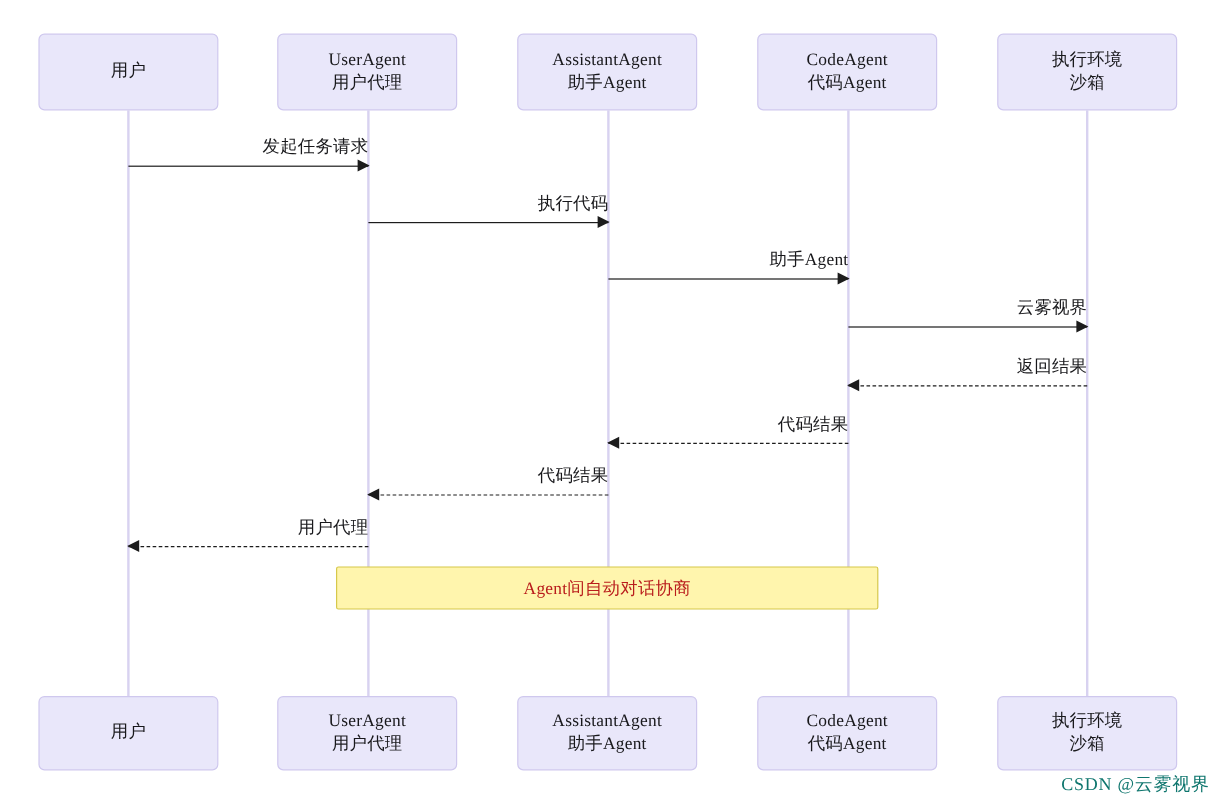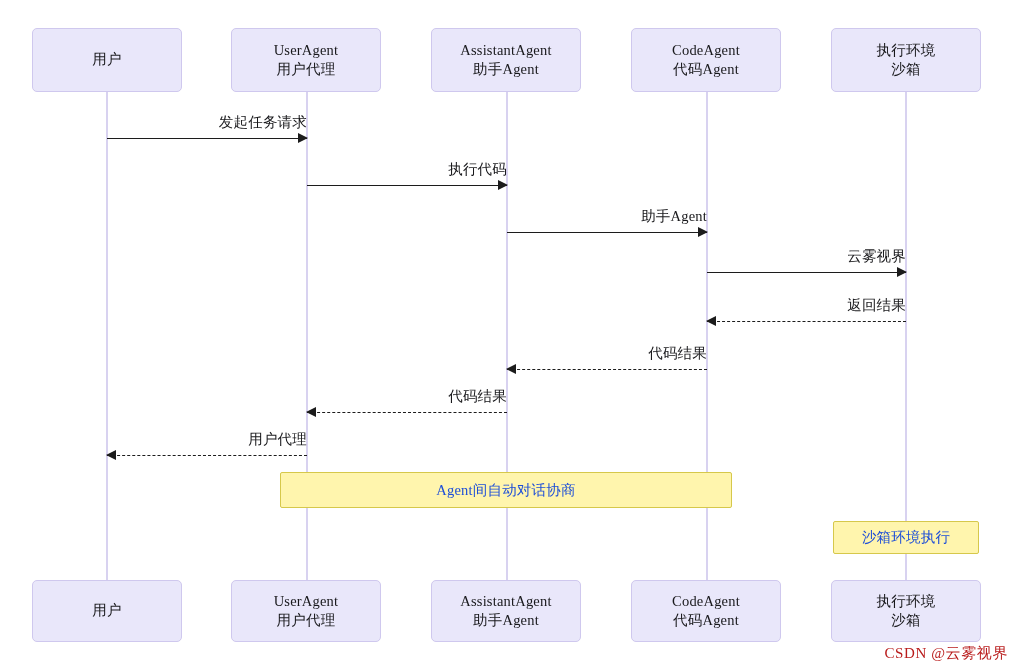--- a/index.html
+++ b/index.html
@@ -91,31 +91,31 @@
   .note {
     position: absolute;
     box-sizing: border-box;
     background: #fff5ad;
     border: 1px solid #d6c84b;
     border-radius: 2px;
     display: flex;
     align-items: center;
     justify-content: center;
     font-size: 14.5px;
-    color: #1d4ed8;
+    color: #b91c1c;
     letter-spacing: .2px;
     white-space: nowrap;
   }
   
   .watermark {
     position: absolute;
     right: 8px;
     bottom: 6px;
     font-size: 15px;
-    color: #b91c1c;
+    color: #0f766e;
     letter-spacing: .6px;
     user-select: none;
     white-space: nowrap;
     text-align: right;
   }
 </style>
 </head>
 <body>
 
 <div id="canvas">
@@ -191,23 +191,20 @@
 
   <div class="msg left dashed" style="left:107px;top:455px;width:200px;">
     <div class="line"></div>
     <div class="head"></div>
     <div class="label">用户代理</div>
   </div>
 
   <div class="note" style="left:280px;top:472px;width:452px;height:36px;">
     <span>Agent间自动对话协商</span>
   </div>
-  <div class="note" style="left:833px;top:521px;width:146px;height:33px;">
-    <span>沙箱环境执行</span>
-  </div>
 
   <div class="participant" style="left:32px;top:580px;width:150px;height:62px;">
     <span class="pline">用户</span>
     <span class="pline"></span>
   </div>
   <div class="participant" style="left:231px;top:580px;width:150px;height:62px;">
     <span class="pline">UserAgent</span>
     <span class="pline">用户代理</span>
   </div>
   <div class="participant" style="left:431px;top:580px;width:150px;height:62px;">

